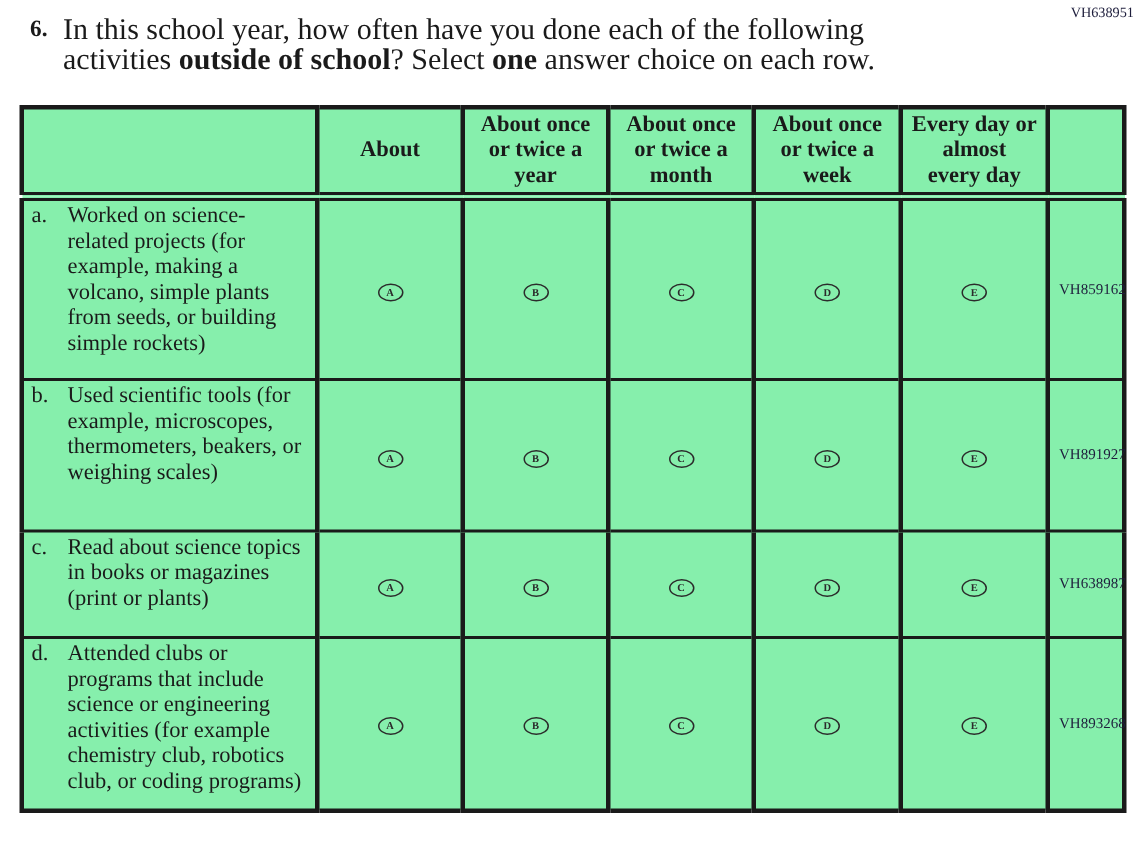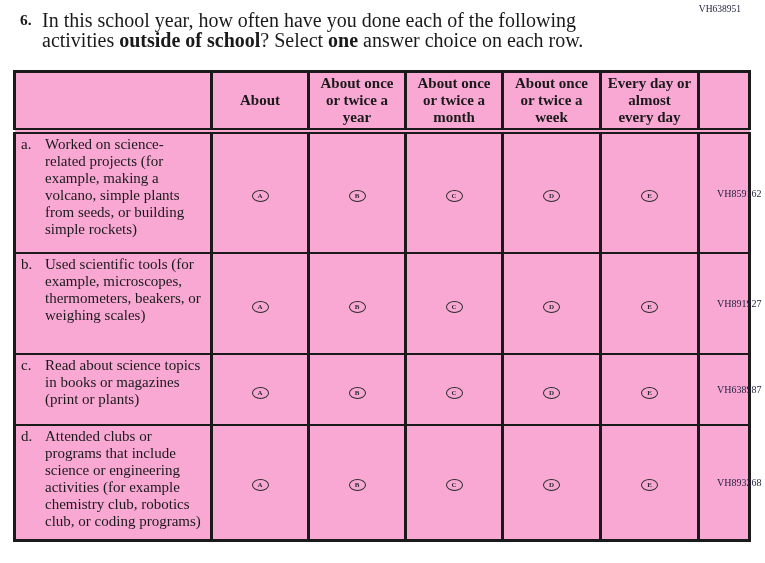--- a/index.html
+++ b/index.html
@@ -8,21 +8,21 @@
     width: 765px;
     height: 563px;
     background: #ffffff;
     font-family: "Liberation Serif", "DejaVu Serif", serif;
     color: #1a1a1a;
     overflow: hidden;
   }
   .top-code {
     position: absolute;
     top: 4px;
-    right: 24px;
+    right: 9px;
     font-size: 9.5px;
     color: #1e1e3c;
     text-align: center;
   }
   .question {
     position: absolute;
     top: 10px;
     left: 20px;
     display: flex;
   }
@@ -45,21 +45,21 @@
     left: 13px;
     width: 735px;
     table-layout: fixed;
     border-collapse: collapse;
     border: 3px solid #1a1a1a;
   }
   table.grid th, table.grid td {
     border: 2px solid #1a1a1a;
     border-left-width: 3px;
     border-right-width: 3px;
-    background: #f9a8d4;
+    background: #86efac;
     margin-left: 27px;
   }
   table.grid th {
     border-bottom: 6px double #1a1a1a;
     font-size: 15px;
     font-weight: bold;
     line-height: 17px;
     white-space: pre-line;
     text-align: center;
     vertical-align: middle;
@@ -90,21 +90,21 @@
     color: #2b2b2b;
     text-align: center;
     font-family: "Liberation Serif", "DejaVu Serif", serif;
     cursor: pointer;
   }
   td.code-cell {
     font-size: 10px;
     color: #1e1e3c;
     text-align: center;
     vertical-align: middle;
-    padding: 0 17px;
+    padding: 0 6px;
     font-family: "Liberation Serif", "DejaVu Serif", serif;
   }
   tr.header-row { height: 56px; }
   tr.row-a { height: 122px; }
   tr.row-b { height: 101px; }
   tr.row-c { height: 71px; }
   tr.row-d { height: 115px; }
 </style>
 </head>
 <body>

